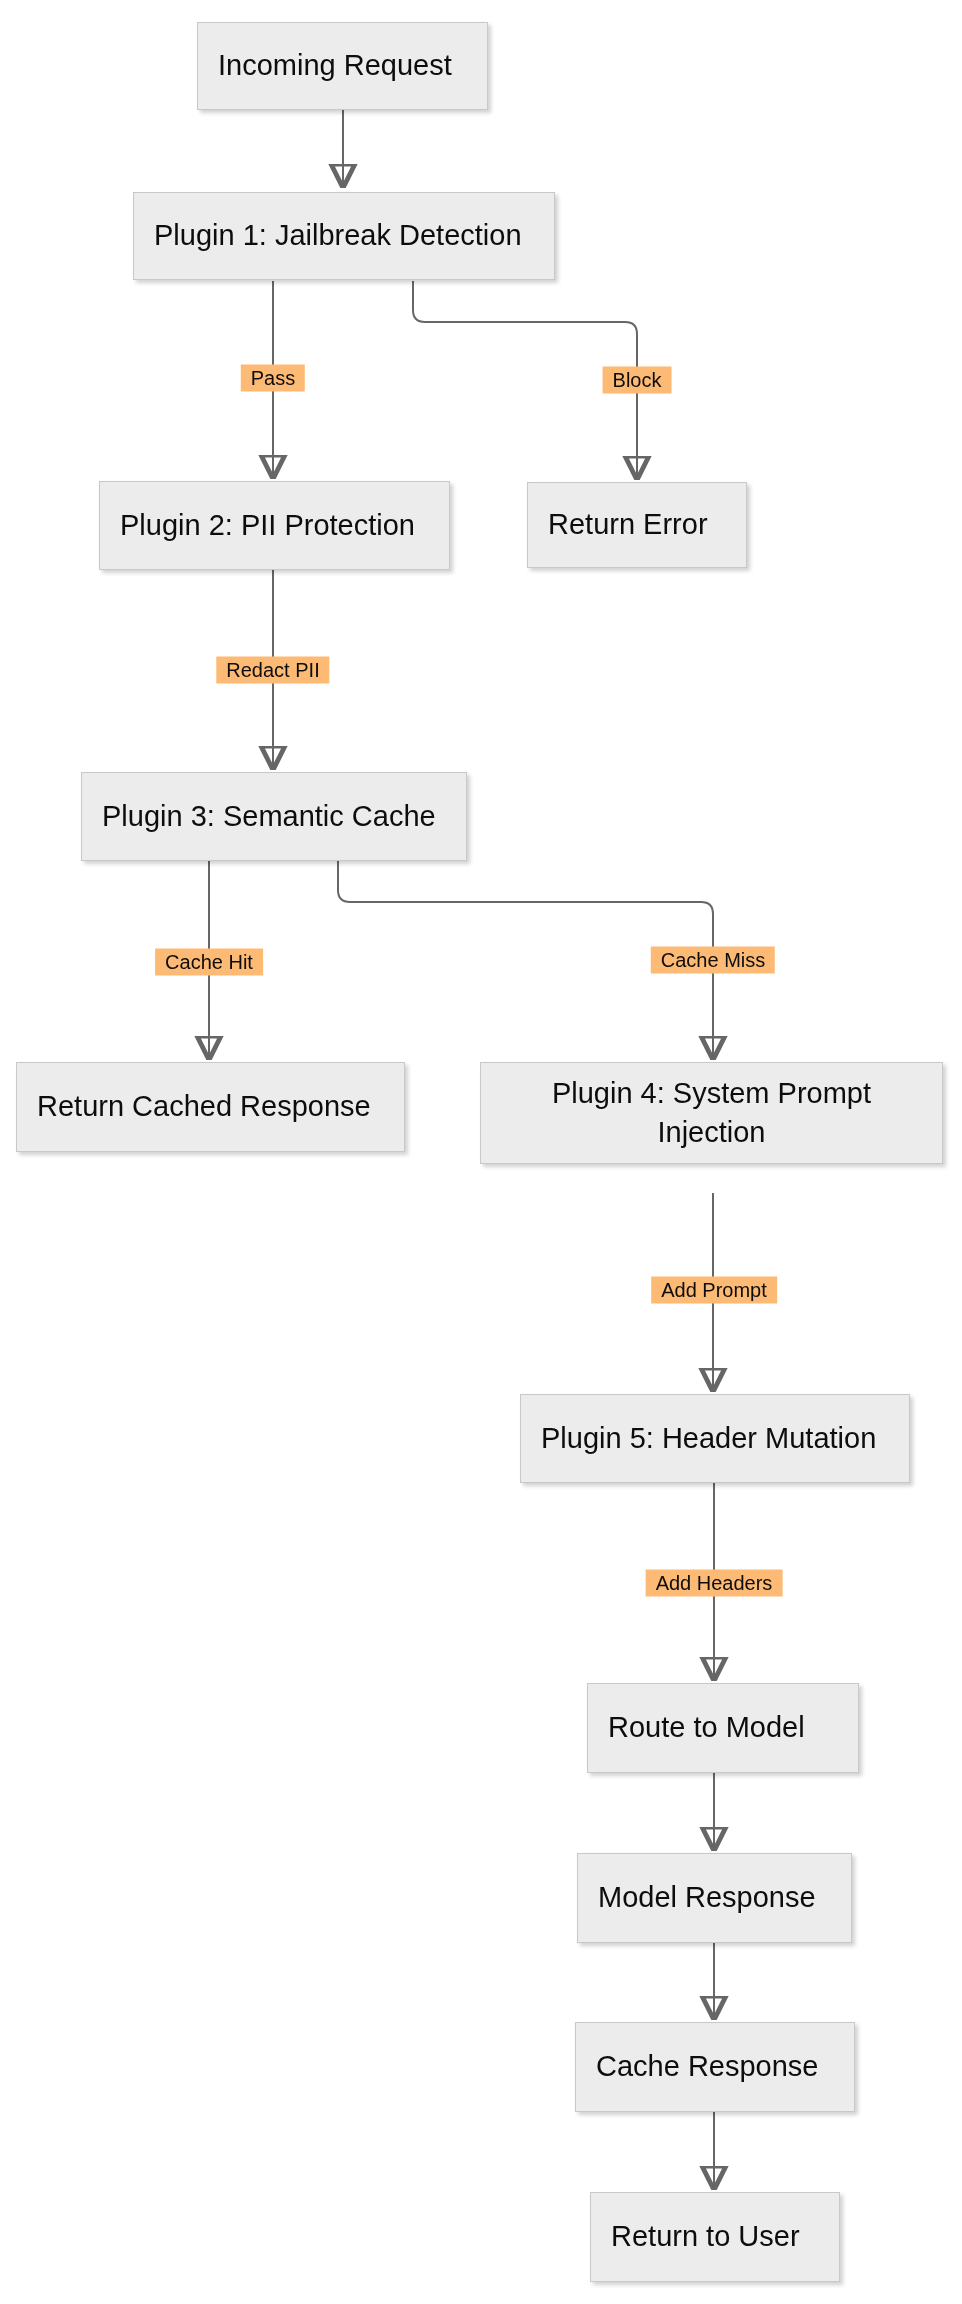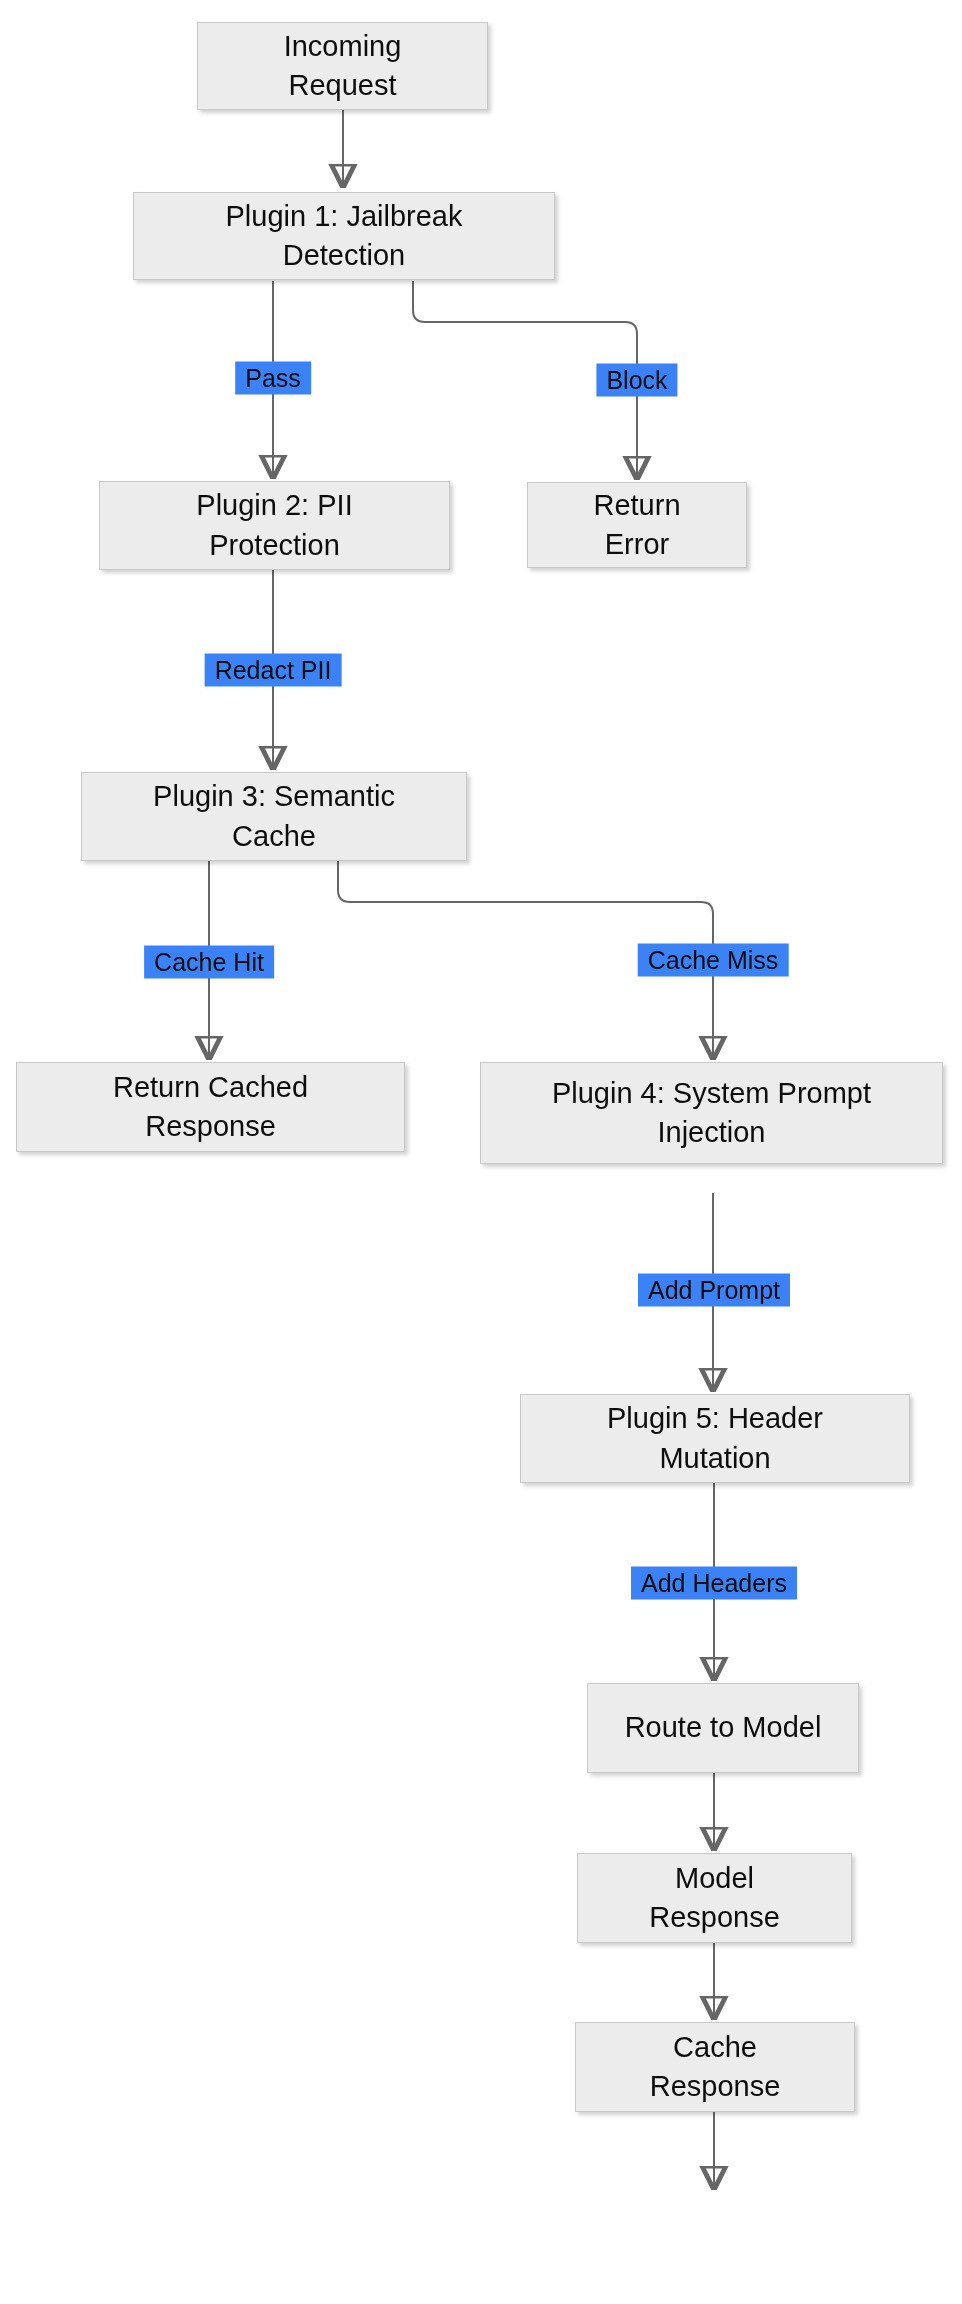--- a/index.html
+++ b/index.html
@@ -30,35 +30,34 @@
   }
   .node {
     position: absolute;
     z-index: 3;
     box-sizing: border-box;
     background: #ececec;
     border: 1px solid #c8c8c8;
     box-shadow: 3px 3px 4px rgba(0,0,0,0.18);
     display: flex;
     align-items: center;
-    justify-content: center;
     text-align: center;
     color: #0d0d0d;
     font-size: 29px;
     line-height: 1.35;
-    padding: 0 36px;
+    padding: 0 20px;
   }
   .edge-label {
     position: absolute;
     z-index: 2;
     transform: translate(-50%, -50%);
-    background: #3b82f6;
+    background: #fdba74;
     padding: 2px 10px;
     color: #0d0d0d;
-    font-size: 25px;
+    font-size: 20px;
     white-space: nowrap;
   }
 </style>
 </head>
 <body>
 
 <div class="canvas">
 
   <svg class="edges" viewBox="0 0 962 2304" xmlns="http://www.w3.org/2000/svg">
     <defs>
@@ -116,20 +115,23 @@
   </div>
 
   <div class="node" style="left:575px; top:2022px; width:280px; height:90px">
     <span>Cache Response</span>
   </div>
 
   <div class="node" style="left:577px; top:1853px; width:275px; height:90px">
     <span>Model Response</span>
   </div>
 
+  <div class="node" style="left:590px; top:2192px; width:250px; height:90px">
+    <span>Return to User</span>
+  </div>
 
   <div class="edge-label" style="left:273px; top:378px">Pass</div>
   <div class="edge-label" style="left:637px; top:380px">Block</div>
   <div class="edge-label" style="left:273px; top:670px">Redact PII</div>
   <div class="edge-label" style="left:209px; top:962px">Cache Hit</div>
   <div class="edge-label" style="left:713px; top:960px">Cache Miss</div>
   <div class="edge-label" style="left:714px; top:1290px">Add Prompt</div>
   <div class="edge-label" style="left:714px; top:1583px">Add Headers</div>
 
 </div>

